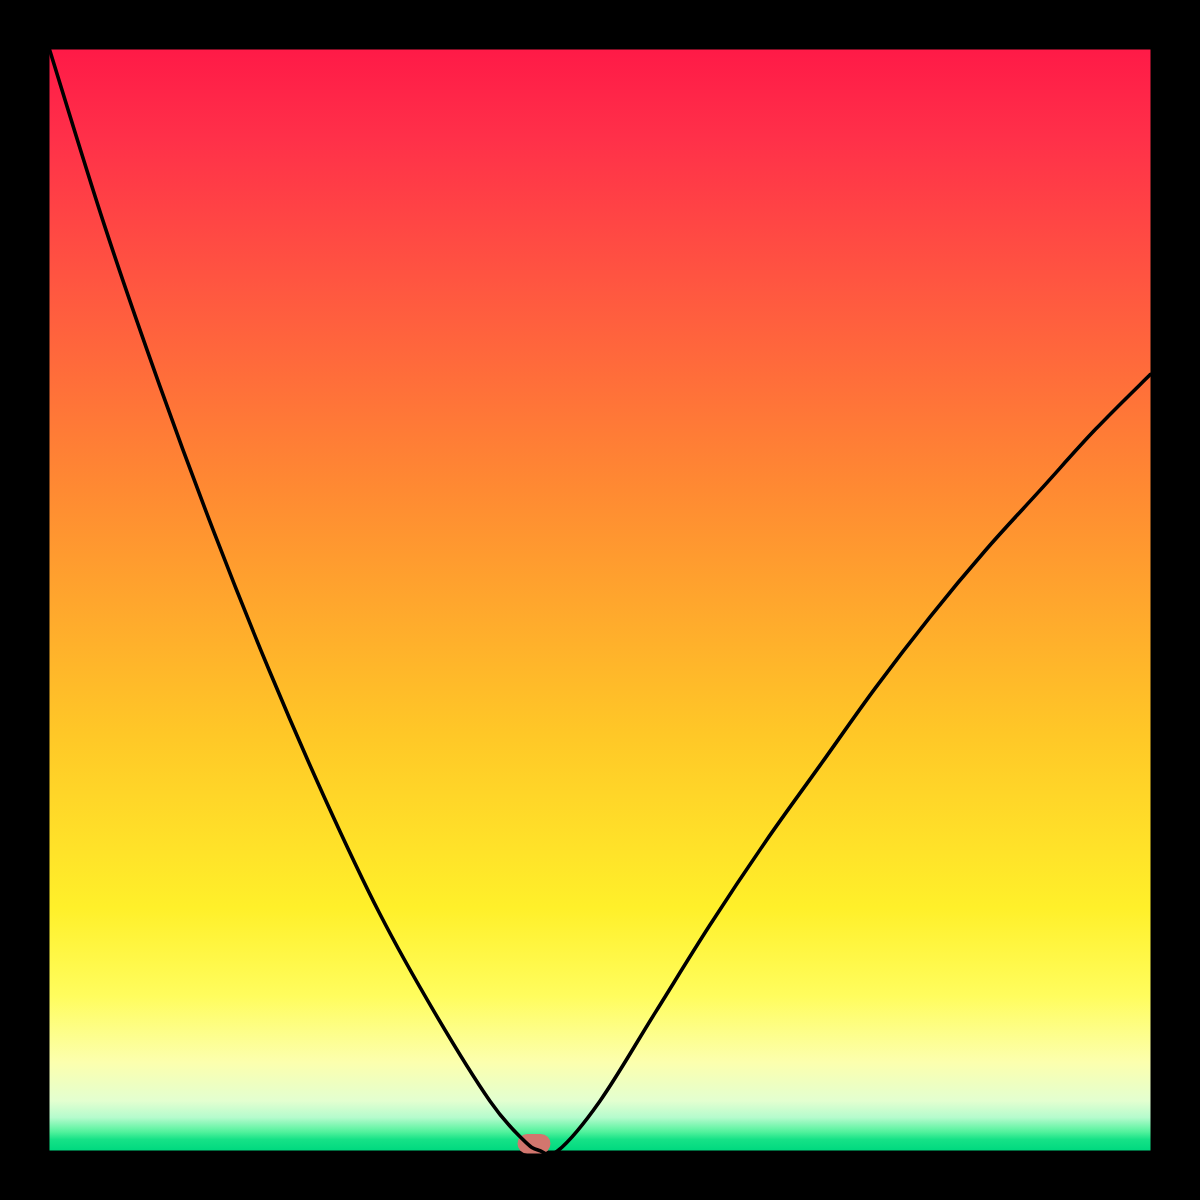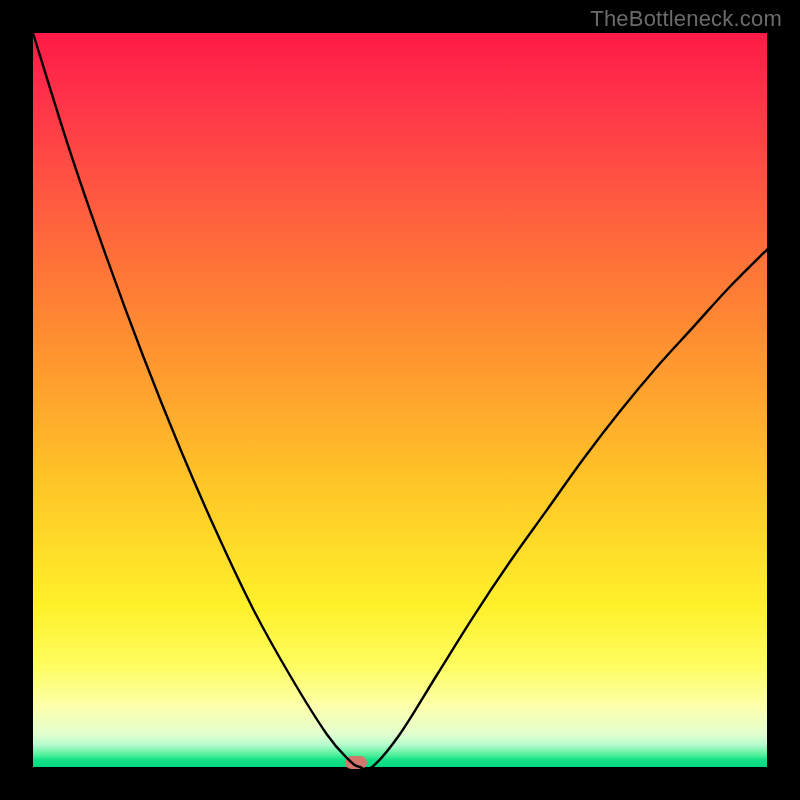--- a/index.html
+++ b/index.html
@@ -67,21 +67,20 @@
     position: absolute;
     inset: 0;
     z-index: 5;
     overflow: visible;
   }
 </style>
 </head>
 <body>
 <div class="root">
 
-  <div class="watermark">TheBottleneck.com</div>
 
   <div class="plot">
     <div class="gradient"></div>
 
     <div class="marker" id="marker" style="left: 311.96px; top: 722.862px;"></div>
 
     <svg class="curve" viewBox="0 0 734 734" preserveAspectRatio="none">
       <path id="curvePath" d="M 0.00 0.00 C 6.61 21.14, 23.49 77.14, 36.70 117.44 C 49.91 157.74, 60.19 186.88, 73.40 223.87 C 86.61 260.86, 96.89 288.61, 110.10 322.96 C 123.31 357.31, 133.59 383.00, 146.80 414.71 C 160.01 446.42, 170.29 470.05, 183.50 499.12 C 196.71 528.19, 206.99 550.43, 220.20 576.19 C 233.41 601.95, 243.69 619.79, 256.90 642.25 C 270.11 664.71, 283.03 685.78, 293.60 700.97 C 304.17 716.16, 309.67 720.71, 315.62 726.66 C 321.57 732.61, 322.40 732.68, 326.63 734.00 C 330.86 735.32, 331.84 739.95, 339.11 734.00 C 346.37 728.05, 355.37 717.49, 367.00 700.97 C 378.63 684.46, 390.49 663.39, 403.70 642.25 C 416.91 621.11, 427.19 604.01, 440.40 583.53 C 453.61 563.05, 463.89 547.64, 477.10 528.48 C 490.31 509.32, 500.59 495.60, 513.80 477.10 C 527.01 458.60, 537.29 443.56, 550.50 425.72 C 563.71 407.88, 573.99 394.52, 587.20 378.01 C 600.41 361.50, 610.69 349.16, 623.90 333.97 C 637.11 318.78, 647.39 308.13, 660.60 293.60 C 673.81 279.07, 684.09 267.10, 697.30 253.23 C 710.51 239.36, 727.39 223.14, 734.00 216.53" fill="none" stroke="#000" stroke-width="2.4" stroke-linejoin="round" stroke-linecap="round"></path>
     </svg>
   </div>

